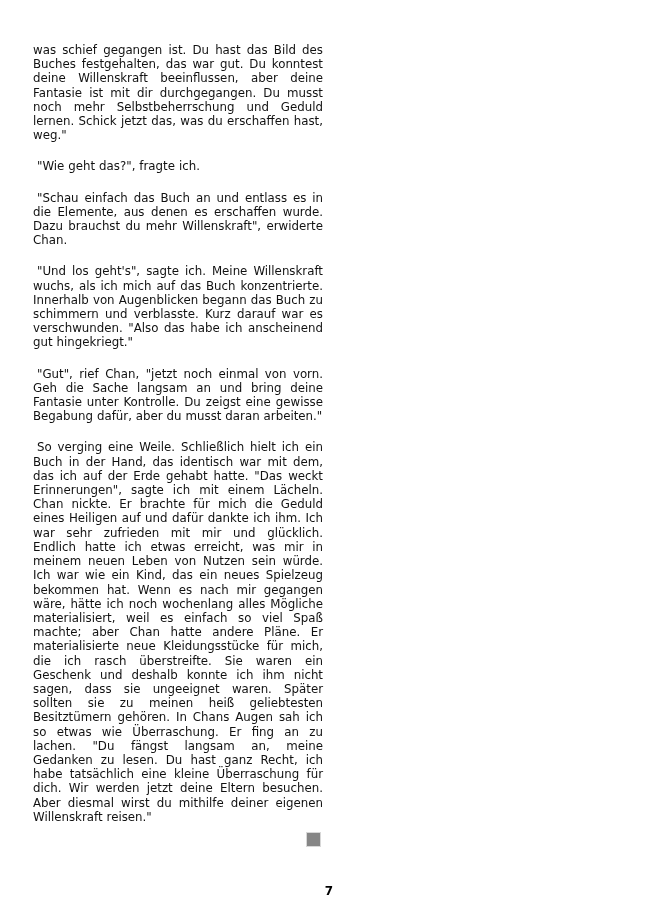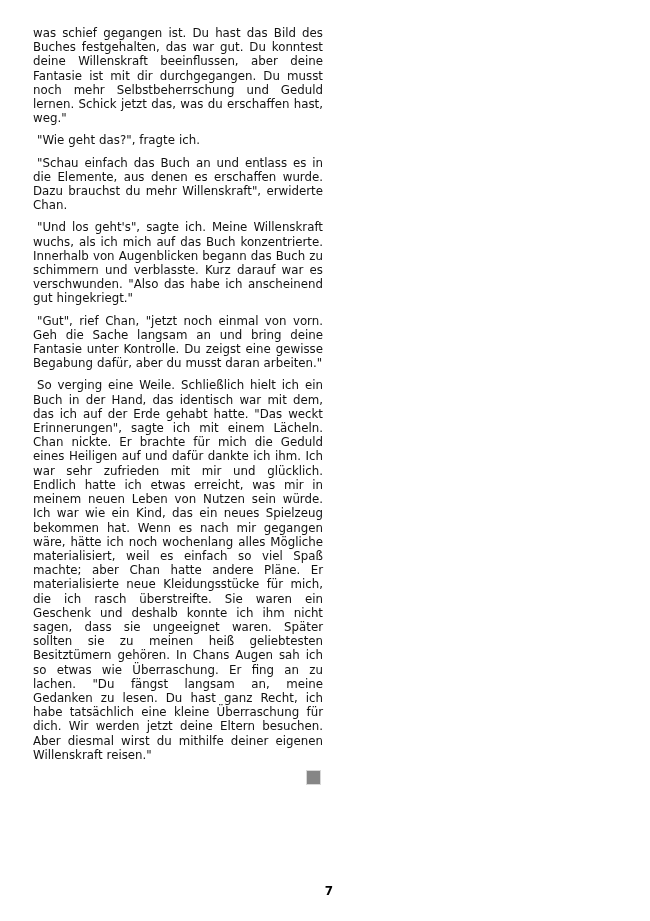--- a/index.html
+++ b/index.html
@@ -19,21 +19,21 @@
     position: absolute;
     left: 33px;
     top: 26px;
     width: 290px;
     color: #111111;
     font-size: 11.8px;
     line-height: 14.2px;
     text-align: justify;
   }
   .text-column p {
-    margin: 0 0 8px 0;
+    margin: 17px 0 8px 0;
     padding: 0;
     text-indent: 4px;
     word-spacing: 0.2px;
   }
   .text-column p.continuation {
     text-indent: 0;
   }
   .end-marker-row {
     text-align: right;
     margin-top: 1px;

